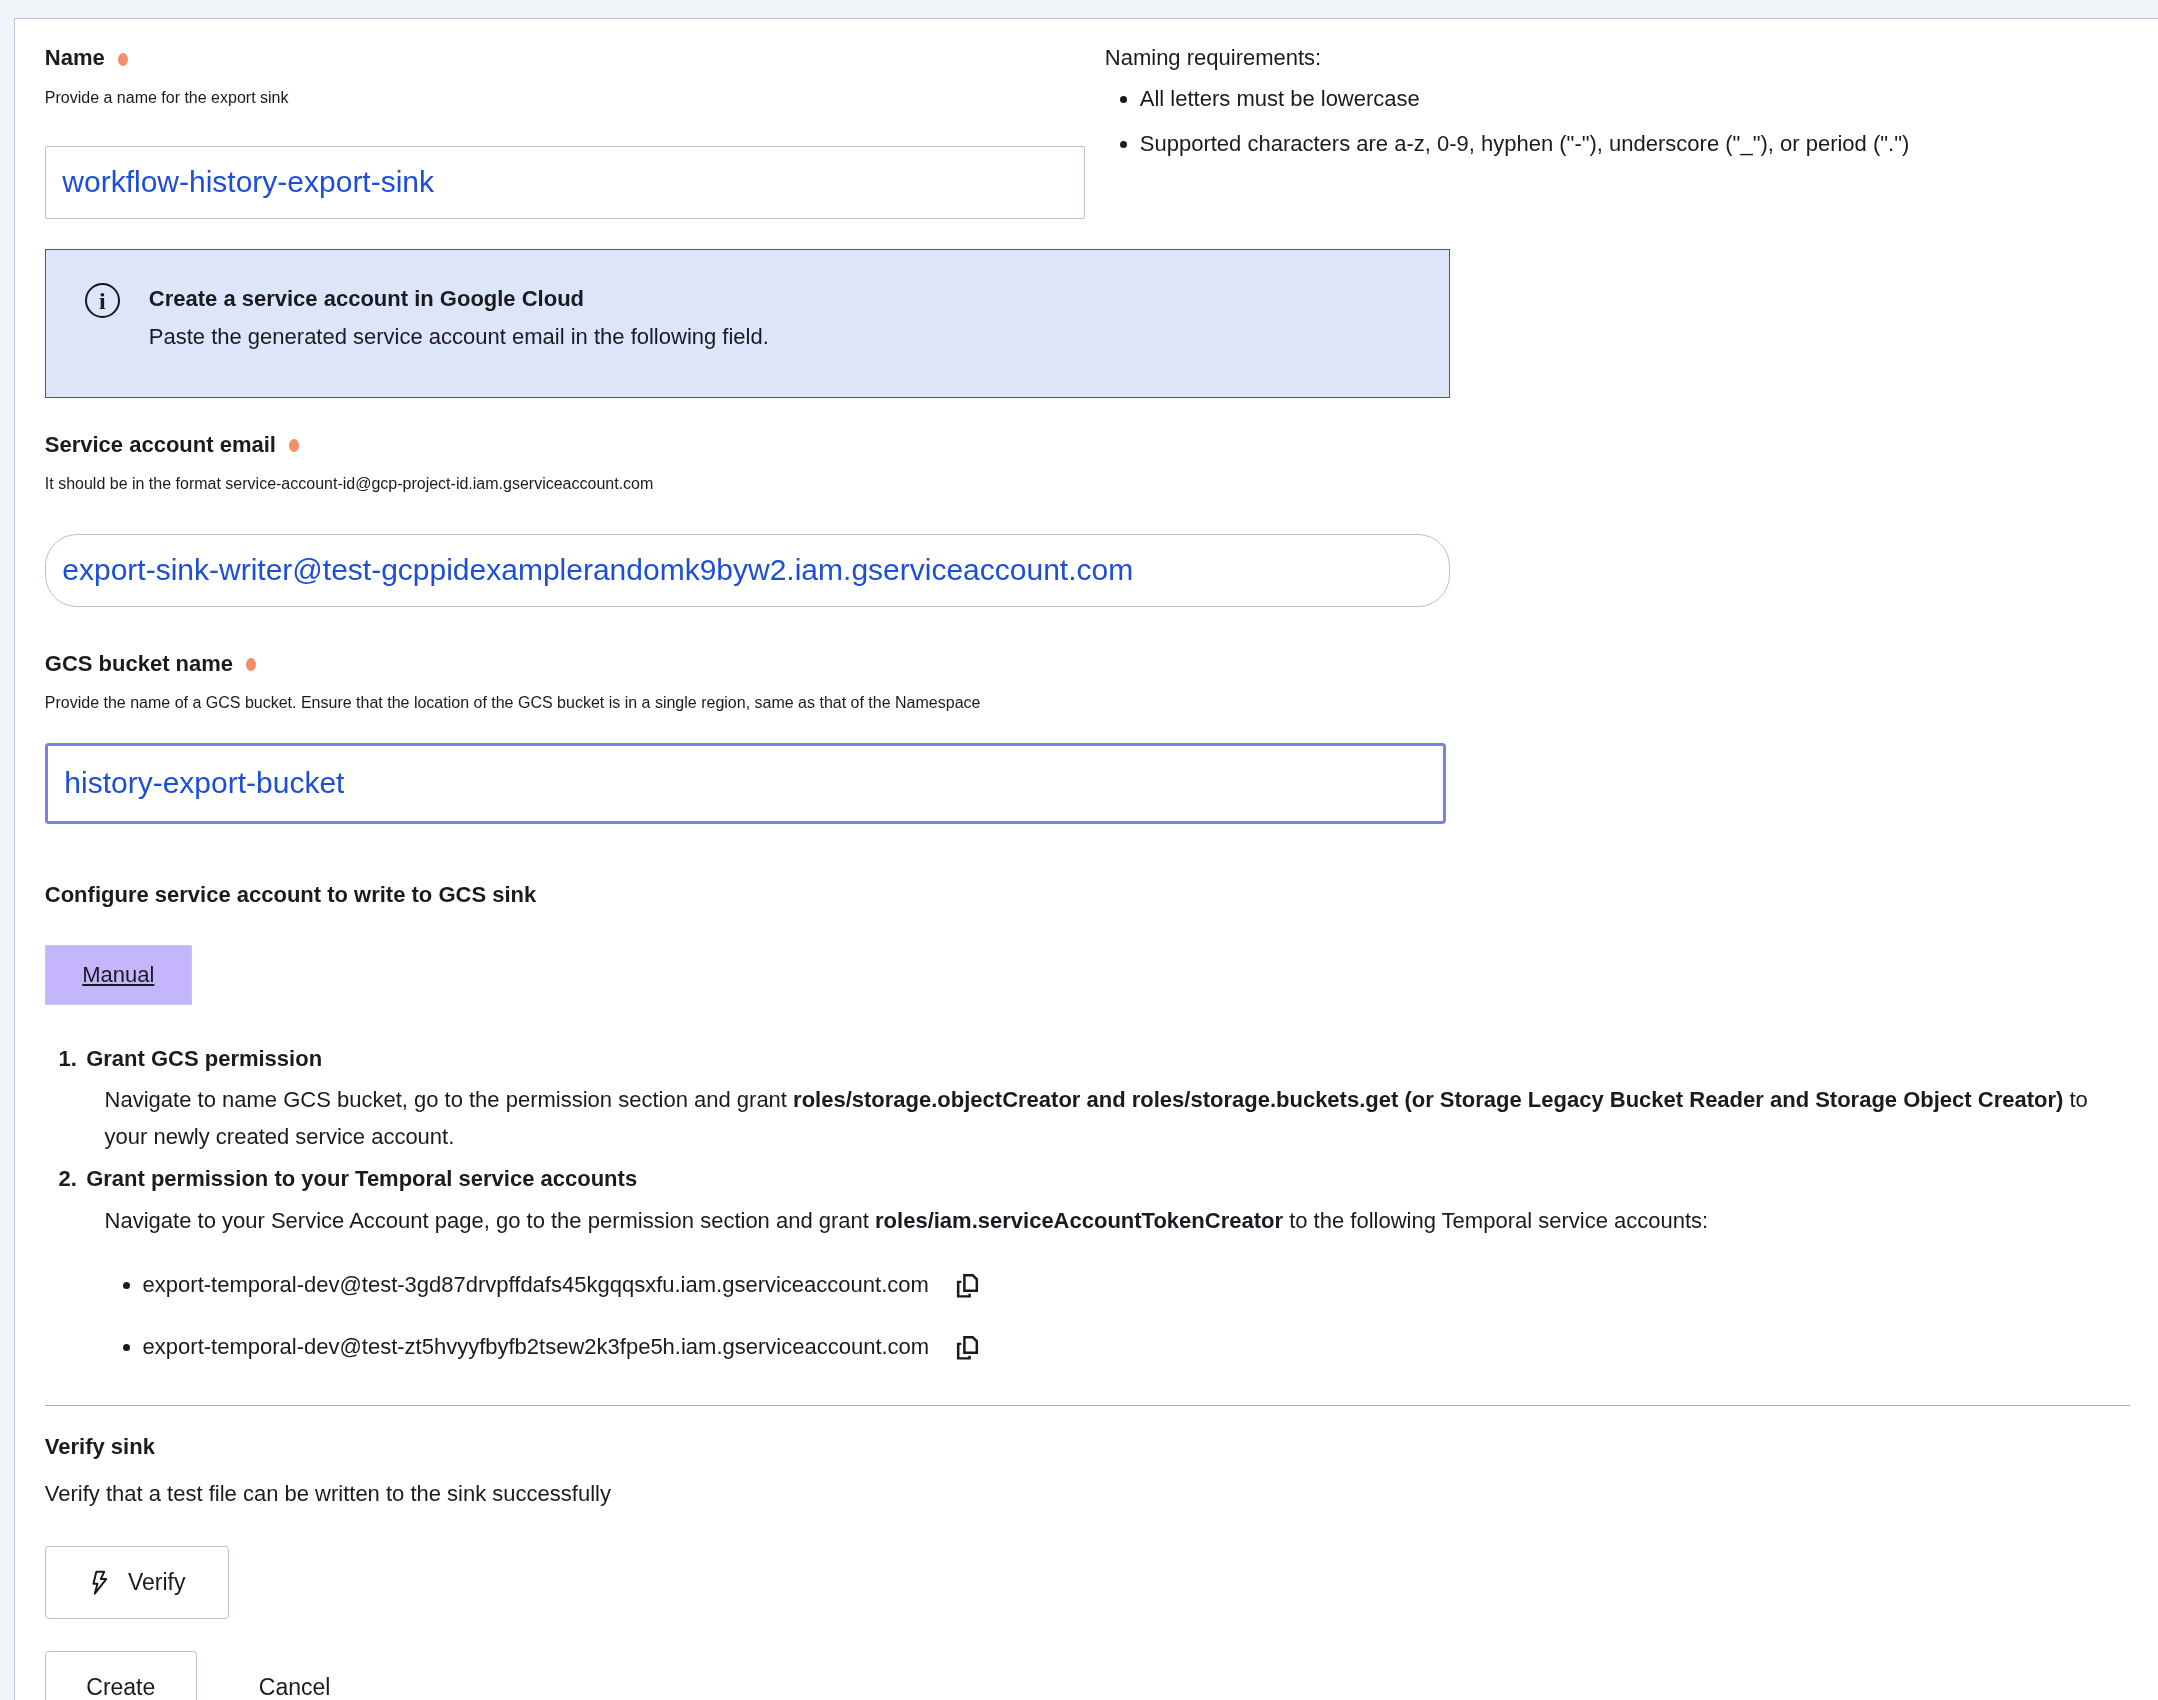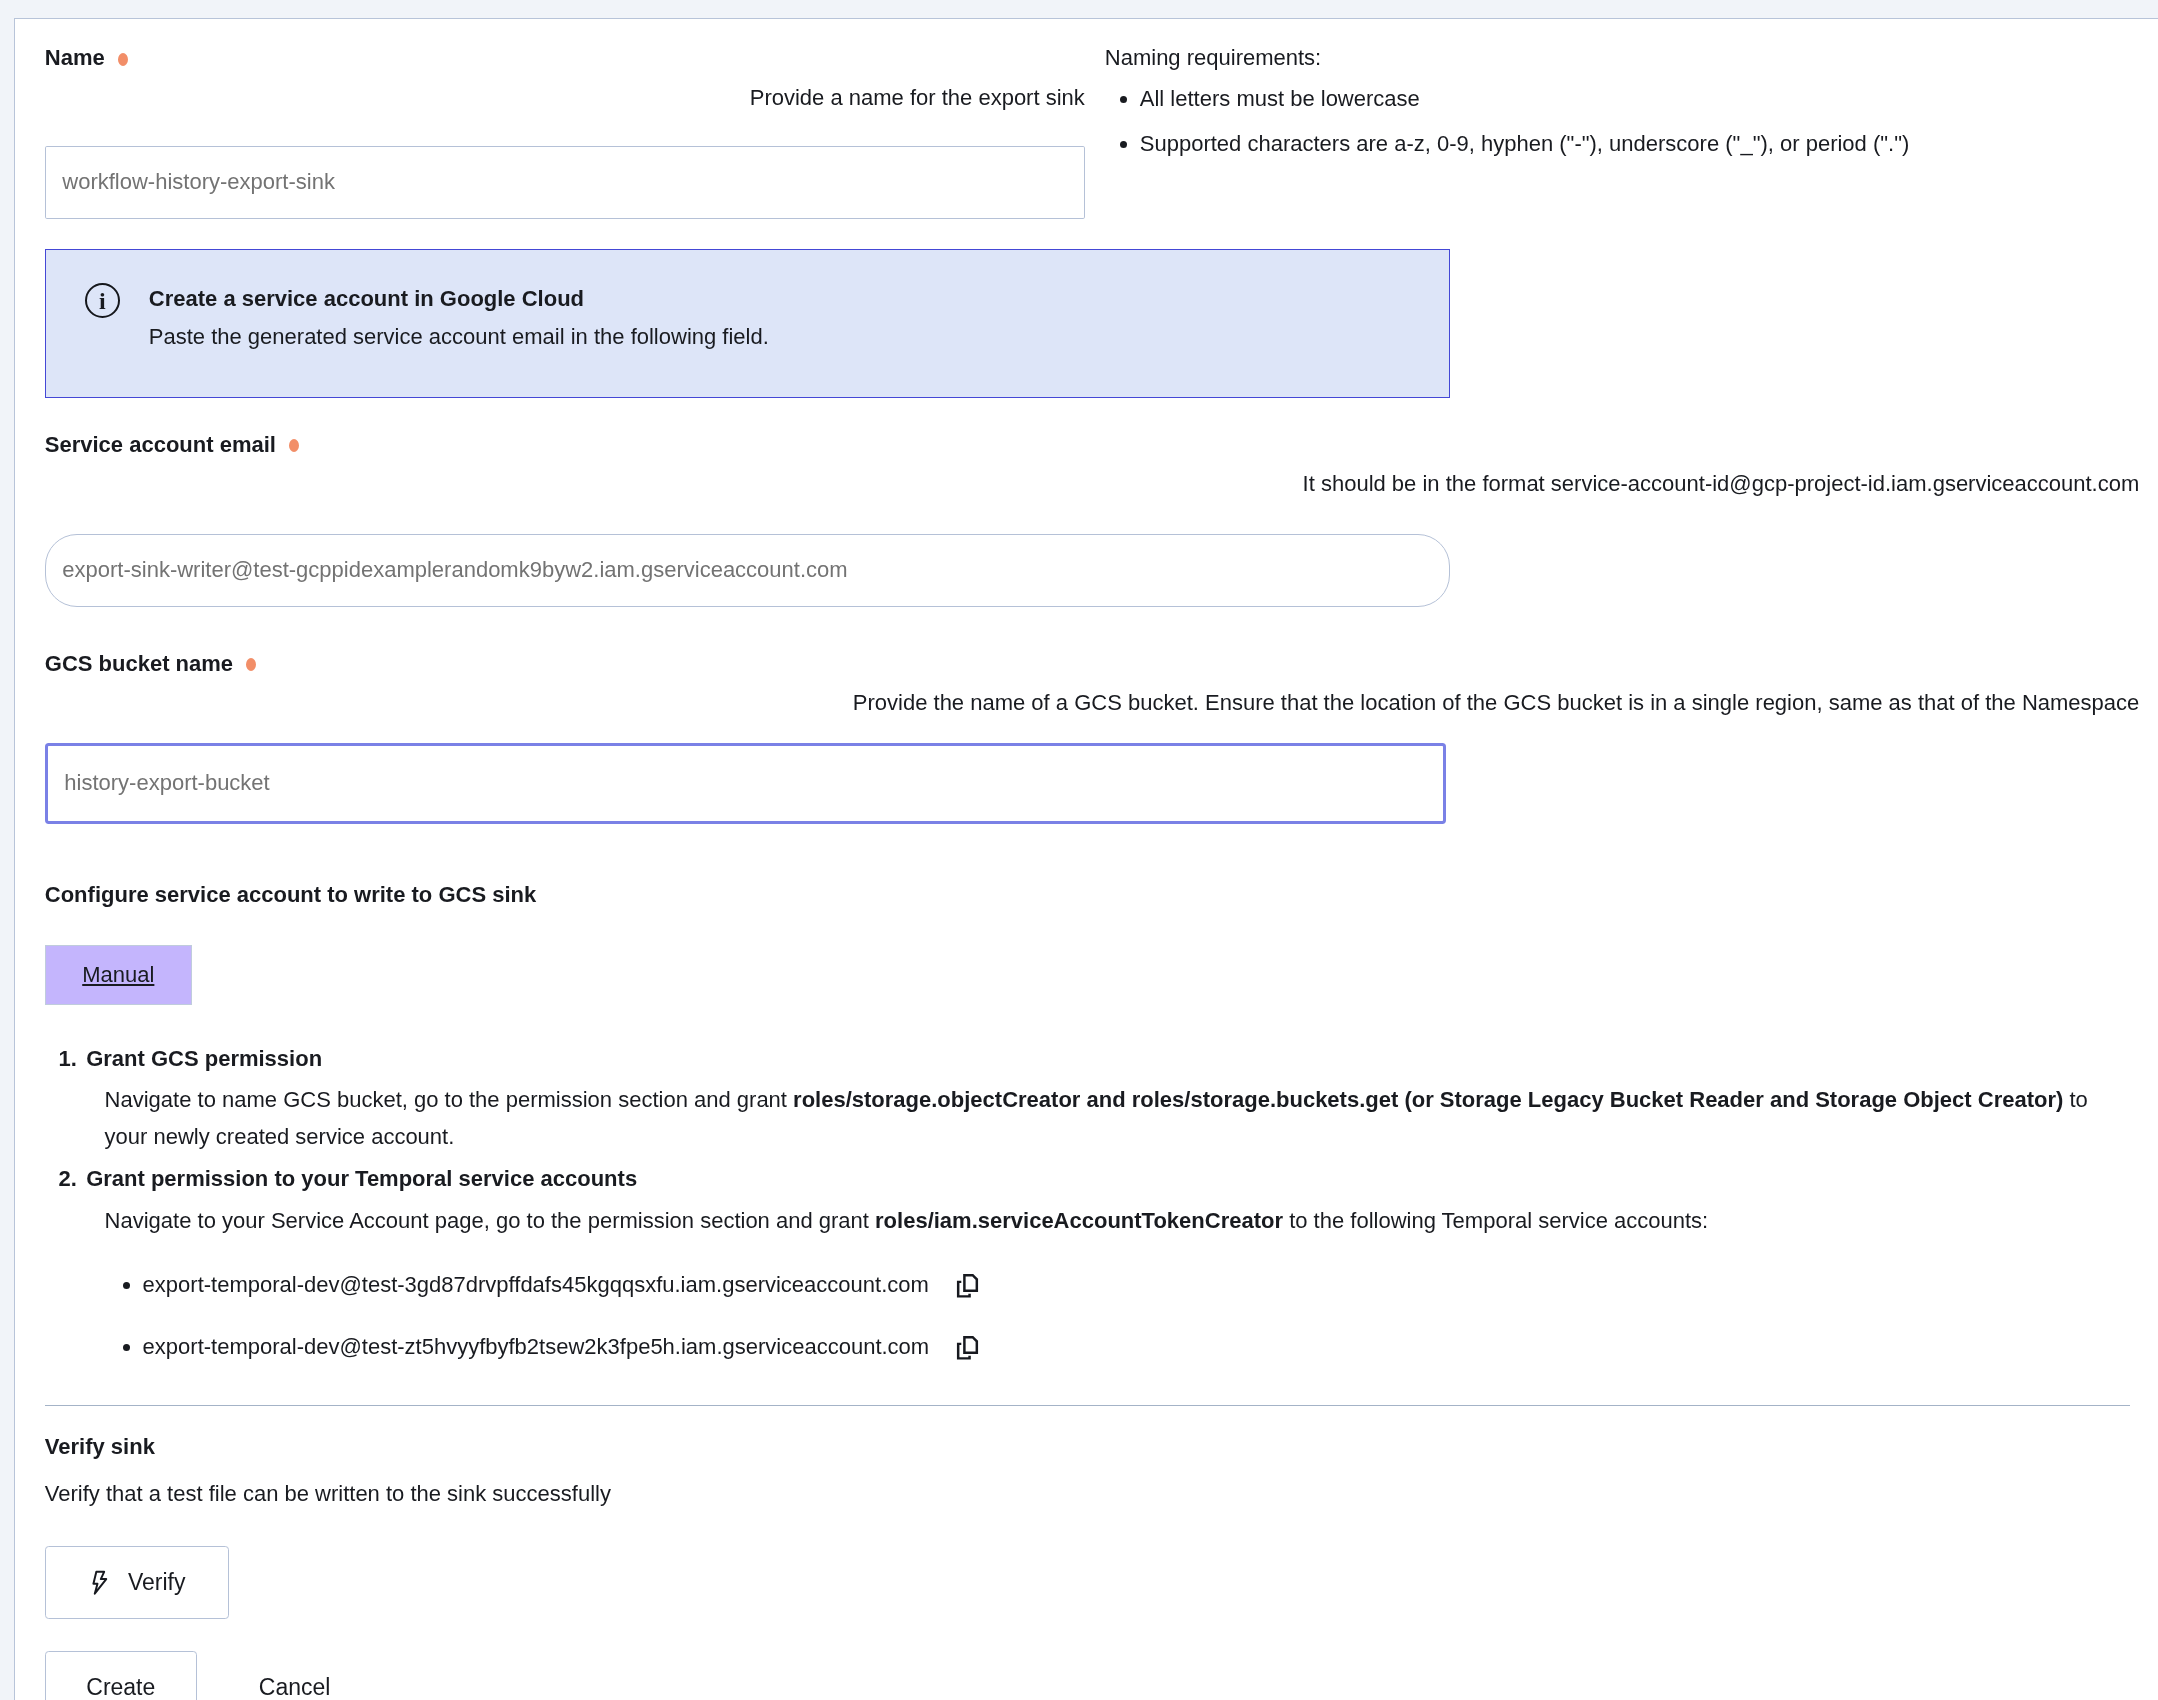--- a/index.html
+++ b/index.html
@@ -18,26 +18,26 @@
     border:1.8px solid #b8c4d9;
     padding:24px 27.5px 0 30px;
   }
   .top-row { display:flex; }
   .col-left { width:1040px; flex:none; }
   .col-right { flex:1; margin-left:20px; }
 
   .label-row { display:flex; align-items:center; gap:13px; }
   .field-label { font-weight:700; font-size:22px; line-height:30px; }
   .req-dot { width:10px; height:13px; border-radius:50%; background:#f28e68; flex:none; margin-top:1.8px; }
-  .field-desc { font-size:22px; line-height:30px; margin-top:9.2px;text-align:right; }
+  .field-desc { font-size:16px; line-height:30px; margin-top:9.2px; }
 
   .text-input {
     display:block; width:100%; height:73px;
     border:1.8px solid #b5c1d7; border-radius:1.8px;
-    font-family:"Liberation Sans", sans-serif; font-size:22px; color:#737373;
+    font-family:"Liberation Sans", sans-serif; font-size:30px; color:#1d4ed8;
     padding:0 16.5px; background:#fff; outline:none; margin-top:33px;
   }
   .wide { width:1405px;border-radius:32px; }
   .text-input.focused {
     width:1401px; height:81px;
     border:3.7px solid #7a81e6; border-radius:3.7px; margin-top:25px;
   }
 
   .nr-title { font-size:22px; line-height:30px; }
   .nr-list { margin:11px 0 0; padding-left:35px; list-style:disc; }

